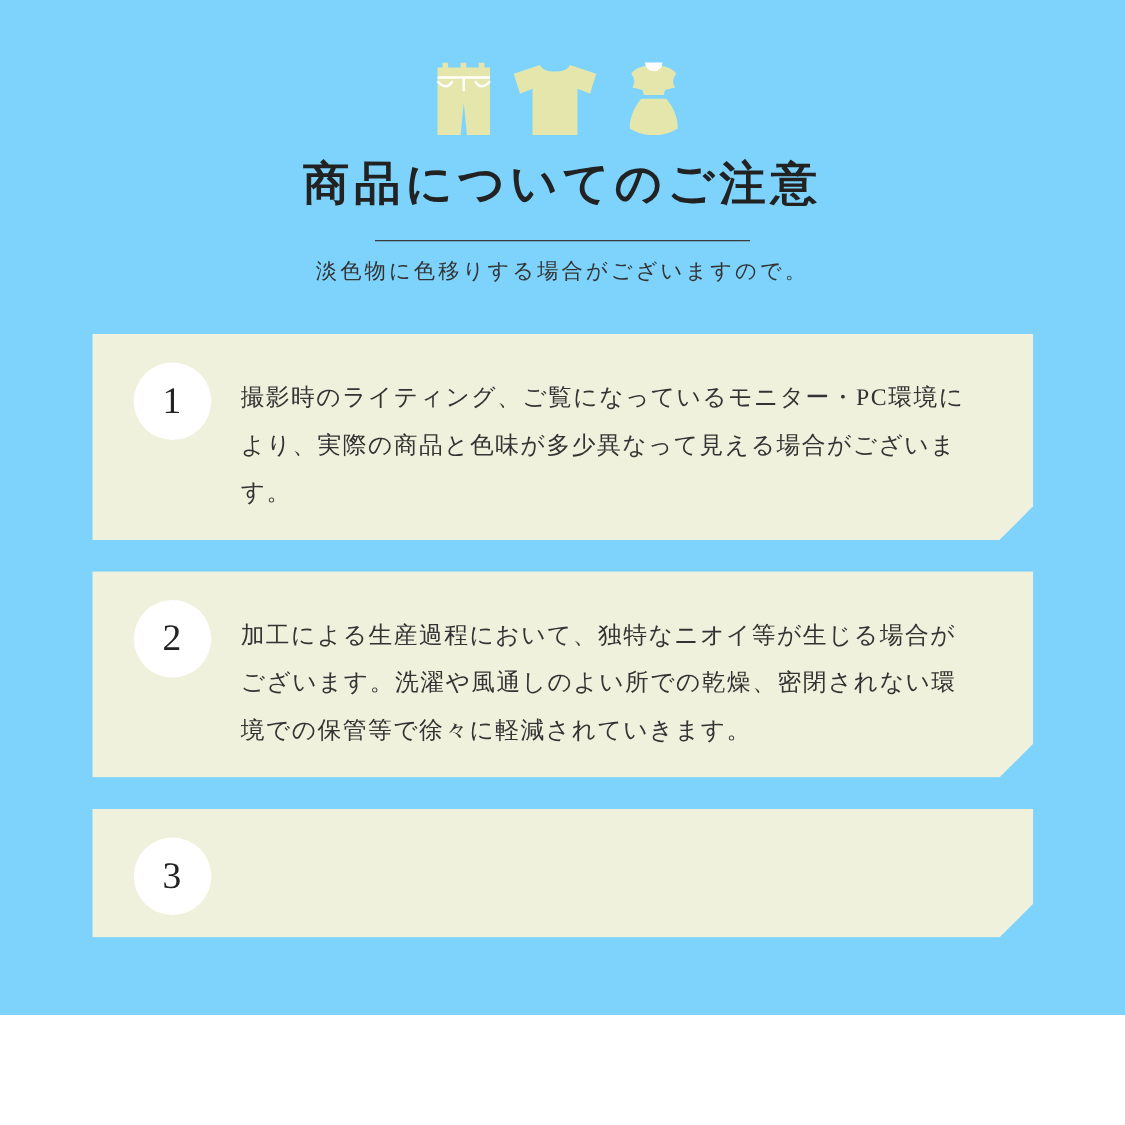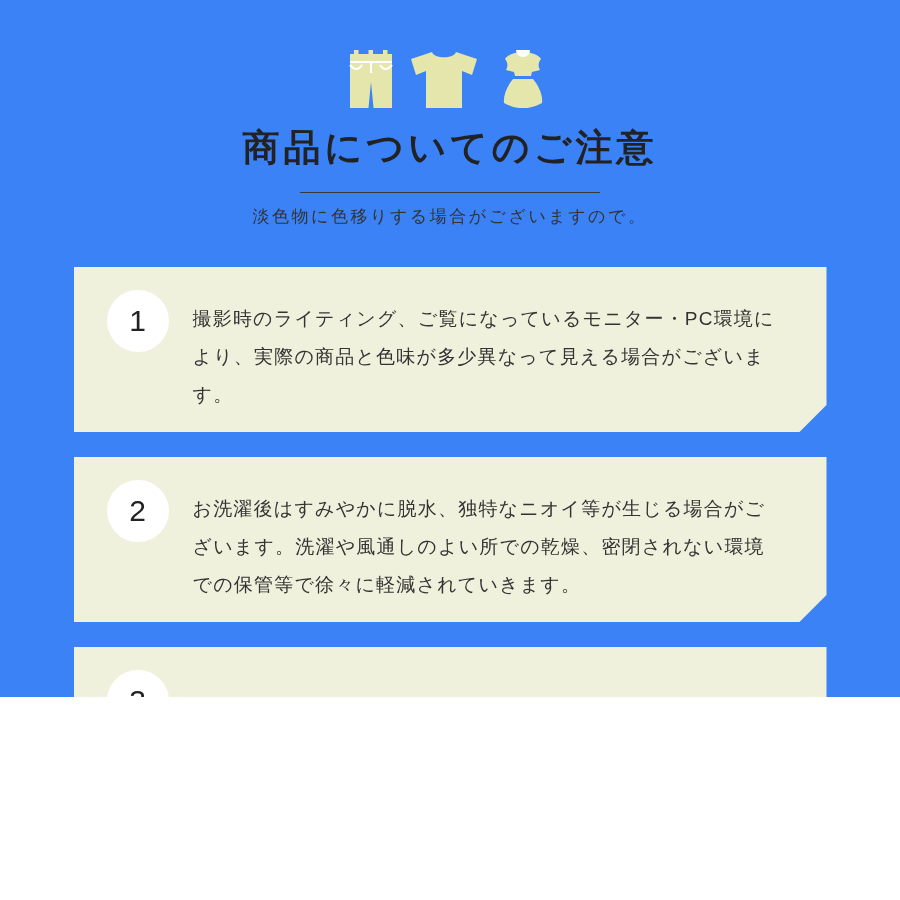--- a/index.html
+++ b/index.html
@@ -1,22 +1,22 @@
 <!DOCTYPE html>
 <html lang="ja"><head>
 <meta charset="utf-8">
 <style>
   html, body { margin: 0; padding: 0; background: #ffffff; }
   .page {
     position: relative;
     width: 900px;
-    height: 697px;
+    height: 812px;
     margin: 0 auto;
-    background: #3b82f6;
-    font-family: Liberation Sans, sans-serif;
+    background: #7dd3fc;
+    font-family: Liberation Serif, serif;
     overflow: hidden;
   }
   
   .icon-row {
     display: flex;
     justify-content: center;
     align-items: flex-end;
     gap: 18px;
     padding-top: 50px;
     height: 58px;
@@ -127,21 +127,21 @@
       <div class="num-circle">
         <span>1</span>
       </div>
       <p class="notice-text">撮影時のライティング、ご覧になっているモニター・PC環境により、実際の商品と色味が多少異なって見える場合がございます。</p>
     </section>
 
     <section class="notice-box">
       <div class="num-circle">
         <span>2</span>
       </div>
-      <p class="notice-text">お洗濯後はすみやかに脱水、独特なニオイ等が生じる場合がございます。洗濯や風通しのよい所での乾燥、密閉されない環境での保管等で徐々に軽減されていきます。</p>
+      <p class="notice-text">加工による生産過程において、独特なニオイ等が生じる場合がございます。洗濯や風通しのよい所での乾燥、密閉されない環境での保管等で徐々に軽減されていきます。</p>
     </section>
 
     <section class="notice-box">
       <div class="num-circle">
         <span>3</span>
       </div>
     </section>
 
   </div>
 </div>

